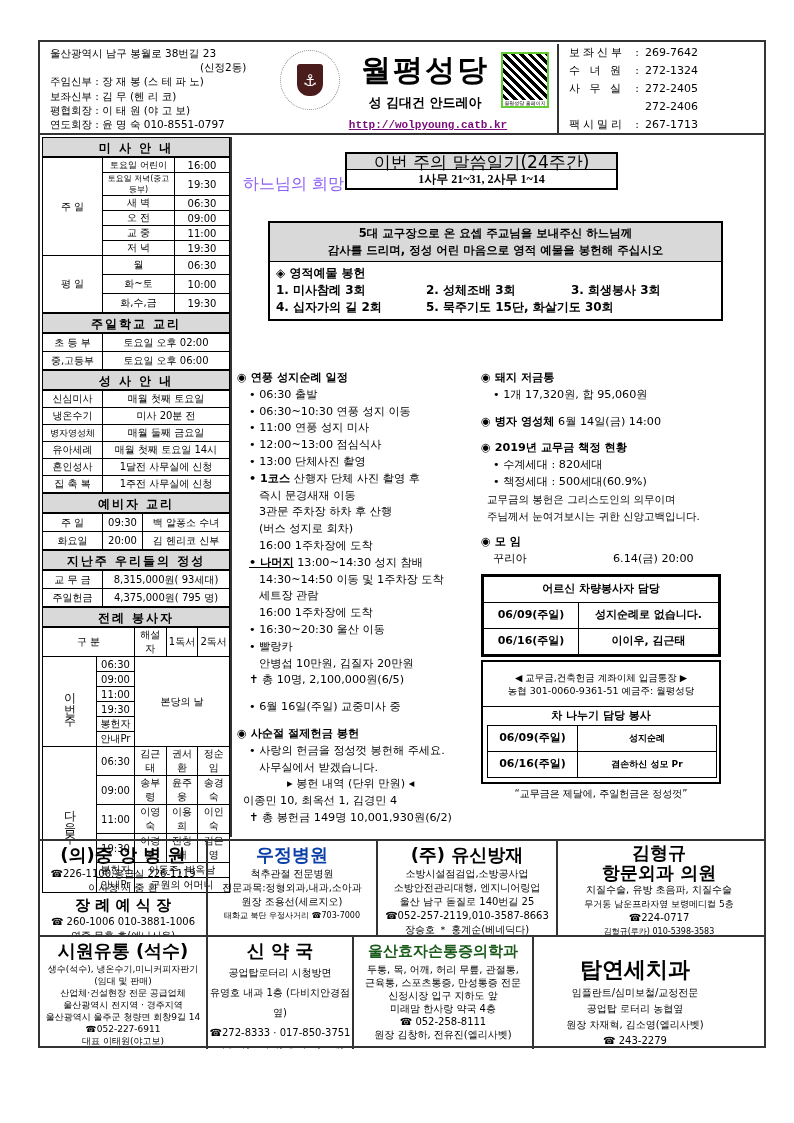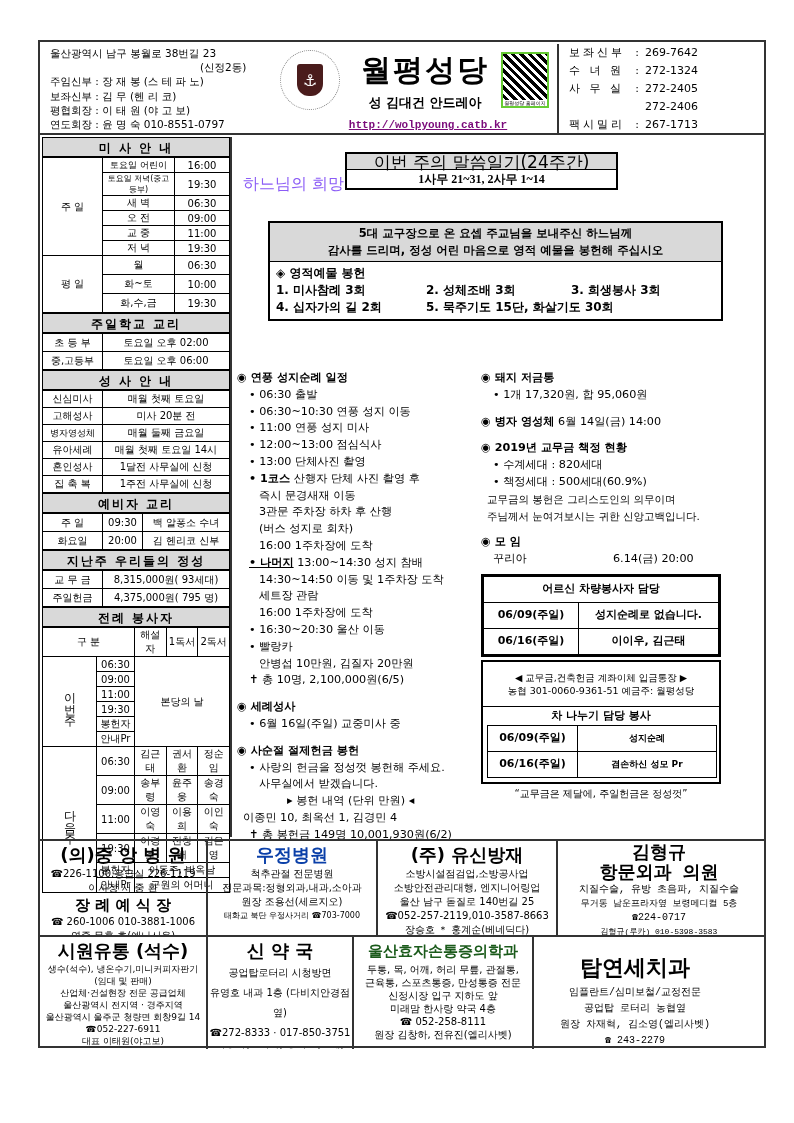--- a/index.html
+++ b/index.html
@@ -42,21 +42,21 @@
   .ind { padding-left: 22px; }
   .gap { height: 10px; }
   .boxtbl { border: 2px solid #000; width: 240px; }
   .boxtbl table { width: 100%; border-collapse: collapse; }
   .boxtbl td { border: 1px solid #000; text-align: center; font-weight: bold; font-size: 11px; height: 26px; }
   .quote { text-align: center; font-size: 10px; padding-top: 2px; }
 
   .ads { position: absolute; left: 0; top: 797px; width: 724px; border-top: 2px solid #333; }
   .adrow { display: flex; border-bottom: 2px solid #333; }
   .ad { border-right: 2px solid #333; text-align: center; font-size: 10px; line-height: 14px; padding-top: 2px; overflow: hidden; }
-  .ad:last-child { border-right: none; font-family: Liberation Mono, monospace; }
+  .ad:last-child { border-right: none; }
   .ad .big { font-size: 18px; font-weight: bold; line-height: 24px; }
 </style>
 </head>
 <body>
 
 <div class="page">
 
   <div class="header">
     <div class="hdr-left">
       <div>울산광역시 남구 봉월로 38번길 23</div>
@@ -162,21 +162,21 @@
     </tbody>
       </table>
     <div class="sec-hdr">성 사  안 내</div>
     <table class="t">
       <tbody>
           <tr>
             <td style="width:60px;height:17px">신심미사</td>
             <td>매월 첫째 토요일</td>
           </tr>
       <tr>
-            <td style="height:17px">고해성사</td>
+            <td style="height:17px">냉온수기</td>
             <td>미사 20분 전</td>
           </tr>
       <tr>
             <td style="height:17px;font-size:9px">병자영성체</td>
             <td>매월 둘째 금요일</td>
           </tr>
       <tr>
             <td style="height:17px">유아세례</td>
             <td>매월 첫째 토요일 14시</td>
           </tr>
@@ -324,21 +324,20 @@
       <div class="ind">16:00 1주차장에 도착</div>
       <div class="bul"><b style="text-decoration:underline">• 나머지</b><span> 13:00~14:30 성지 참배</span></div>
       <div class="ind">14:30~14:50 이동 및 1주차장 도착</div>
       <div class="ind">세트장 관람</div>
       <div class="ind">16:00 1주차장에 도착</div>
       <div class="bul">• 16:30~20:30 울산 이동</div>
       <div class="bul">• 빨랑카</div>
       <div class="ind">안병섭 10만원, 김질자 20만원</div>
       <div class="bul">✝ 총 10명, 2,100,000원(6/5)</div>
       <div class="gap"></div>
-      <div class="sec">◉ 세례성사</div>
       <div class="bul">• 6월 16일(주일) 교중미사 중</div>
       <div class="gap"></div>
       <div class="sec">◉ 사순절 절제헌금 봉헌</div>
       <div class="bul">• 사랑의 헌금을 정성껏 봉헌해 주세요.</div>
       <div class="ind">사무실에서 받겠습니다.</div>
       <div style="padding-left:50px">▸ 봉헌 내역 (단위 만원) ◂</div>
       <div style="padding-left:6px">이종민 10,  최옥선  1,  김경민  4</div>
       <div class="bul">✝ 총 봉헌금 149명 10,001,930원(6/2)</div>
     </div>
 

